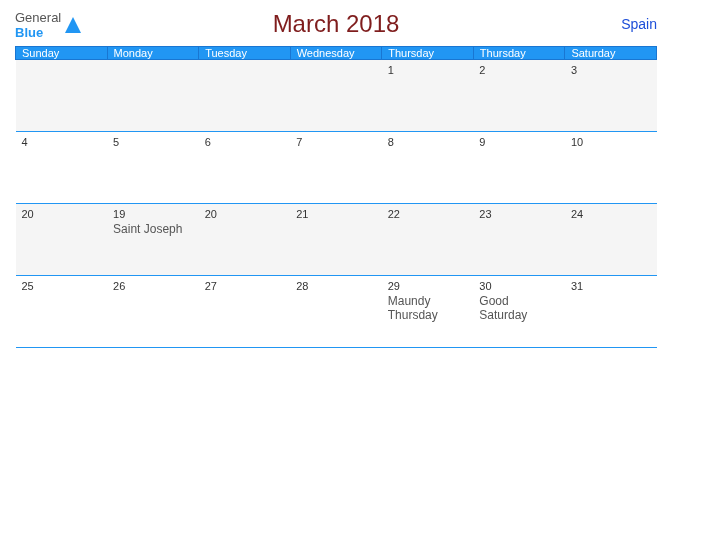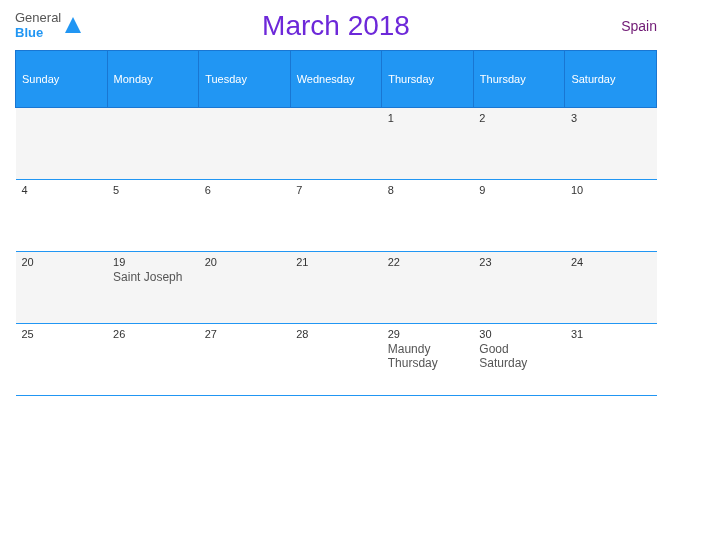--- a/index.html
+++ b/index.html
@@ -41,45 +41,45 @@
     .logo-blue-text {
       color: #2196F3;
       font-weight: bold;
     }
     .logo-icon {
       width: 20px;
       height: 20px;
       margin-left: 2px;
     }
     .title {
-      font-size: 28px;
-      color: #6d28d9;
+      font-size: 24px;
+      color: #7f1d1d;
       font-weight: normal;
       text-align: center;
     }
     .country {
       position: absolute;
       right: 0;
       top: 50%;
       transform: translateY(-50%);
       font-size: 14px;
-      color: #701a75;
+      color: #1d4ed8;
     }
     .calendar {
       width: 100%;
       border-collapse: collapse;
     }
     .calendar thead tr {
       background: #2196F3;
     }
     .calendar thead th {
       color: #fff;
       font-size: 11px;
       font-weight: normal;
-      padding: 22px 6px;
+      padding: 0 6px;
       text-align: left;
       border: 1px solid #1976D2;
     }
     .calendar tbody tr {
       border-bottom: 1px solid #2196F3;
     }
     .calendar tbody td {
       vertical-align: top;
       padding: 4px 6px;
       font-size: 11px;

